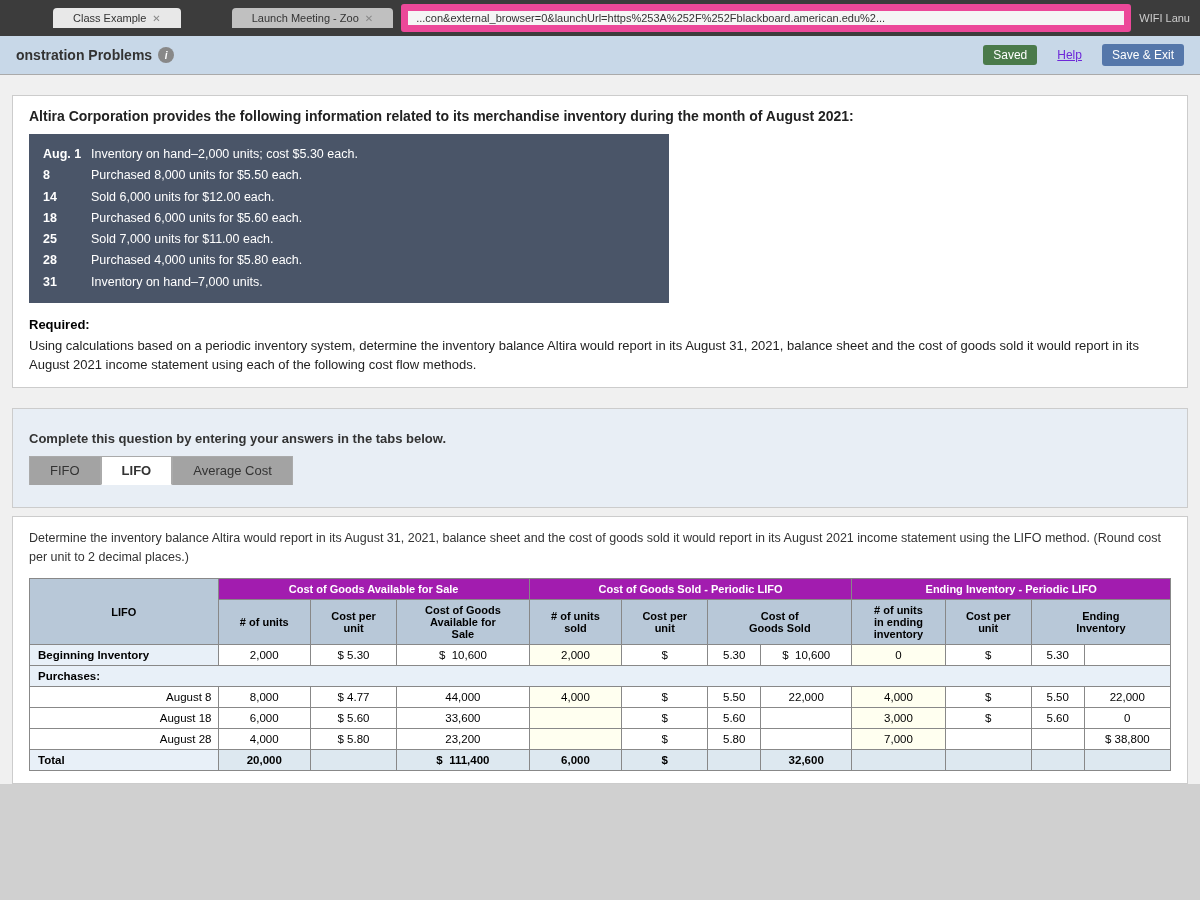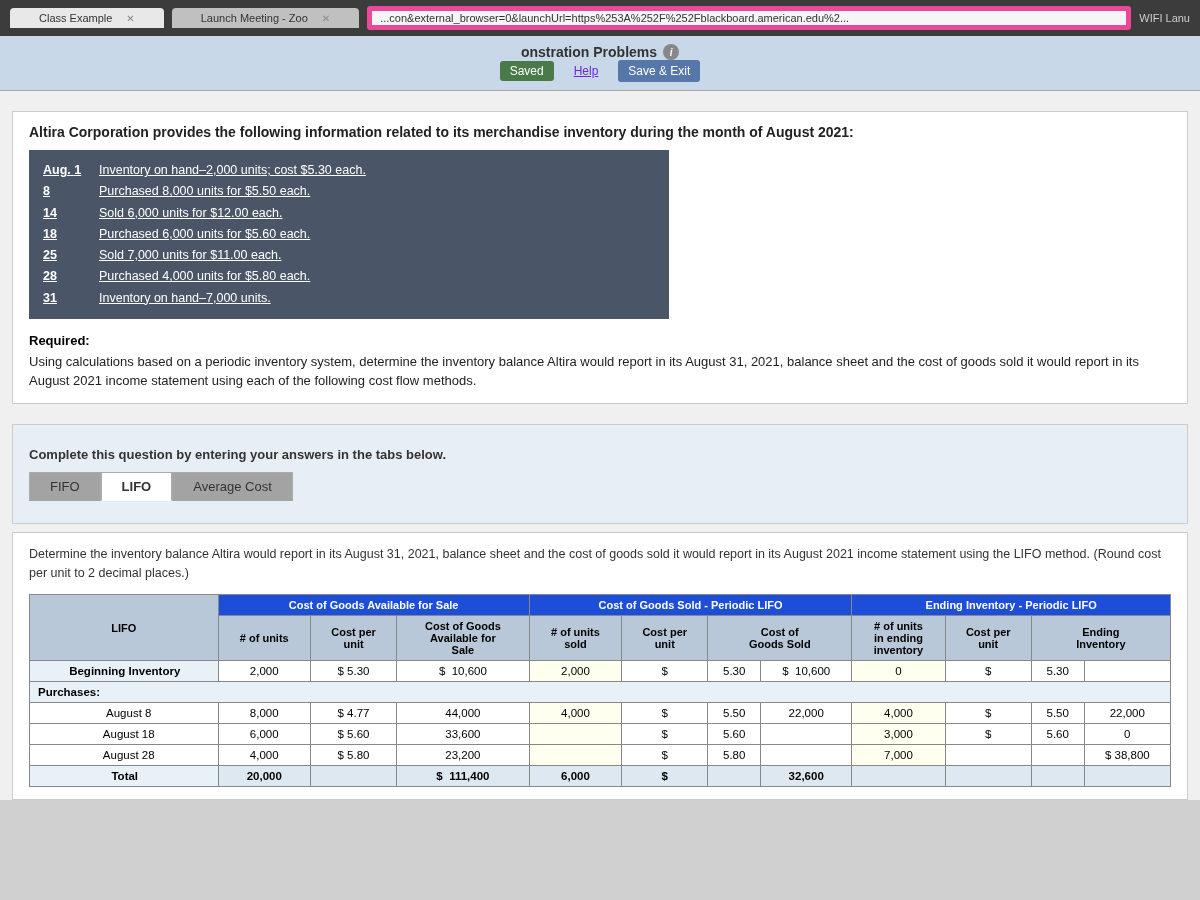--- a/index.html
+++ b/index.html
@@ -17,35 +17,36 @@
       background: #3c3c3c;
       height: 36px;
       display: flex;
       align-items: center;
       padding: 0 10px;
       gap: 8px;
     }
     .browser-tab {
       background: #e8e8e8;
       border-radius: 4px 4px 0 0;
-      padding: 4px 29px;
+      padding: 4px 20px;
       font-size: 11px;
       color: #333;
       display: flex;
       align-items: center;
-      gap: 14px;
+      gap: 6px;
+      margin-left: 43px;
     }
     .browser-tab .close-x {
       color: #888;
       font-size: 10px;
       cursor: pointer;
     }
     .browser-url-bar {
       background: #f5f5f5;
-      border: 5px solid #ec4899;
+      border: 7px solid #ec4899;
       border-radius: 3px;
       padding: 1px 8px;
       font-size: 11px;
       color: #333;
       flex: 1;
       white-space: nowrap;
       overflow: hidden;
       text-overflow: ellipsis;
     }
     .browser-actions {
@@ -62,21 +63,20 @@
     }
 
     
     .page-header {
       background: #c8d8e8;
       padding: 8px 16px;
       display: flex;
       justify-content: space-between;
       align-items: center;
       border-bottom: 1px solid #aaa;
-      flex-direction: column;
     }
     .page-header-left {
       font-size: 14px;
       font-weight: bold;
       color: #333;
       display: flex;
       align-items: center;
       gap: 6px;
     }
     .info-icon {
@@ -136,22 +136,21 @@
     .inventory-table {
       background: #4a5568;
       color: white;
       padding: 10px 14px;
       font-size: 12.5px;
       line-height: 1.7;
       width: 640px;
     }
     .inventory-table .inv-row {
       display: flex;
-      gap: 16px;
-      text-decoration: underline;
+      gap: 8px;
     }
     .inv-num {
       width: 40px;
       font-weight: bold;
     }
     .inv-desc {
       flex: 1;
     }
 
     .required-section {
@@ -231,33 +230,33 @@
       padding: 4px 6px;
       text-align: center;
       white-space: nowrap;
     }
     table.data-table th {
       background: #b8c8d8;
       font-weight: bold;
       font-size: 11px;
     }
     table.data-table .section-header {
-      background: #1d4ed8;
+      background: #a21caf;
       color: white;
       font-weight: bold;
       text-align: center;
     }
     table.data-table .row-label {
-      text-align: center;
+      text-align: left;
       background: #e8f0f8;
       font-weight: bold;
       padding-left: 8px;
     }
     table.data-table .sub-label {
-      text-align: center;
+      text-align: right;
       padding-left: 16px;
     }
     table.data-table td.input-cell {
       background: #fffff0;
       min-width: 60px;
     }
     .striped-cell {
       background: repeating-linear-gradient(
         45deg,
         #ddd,

